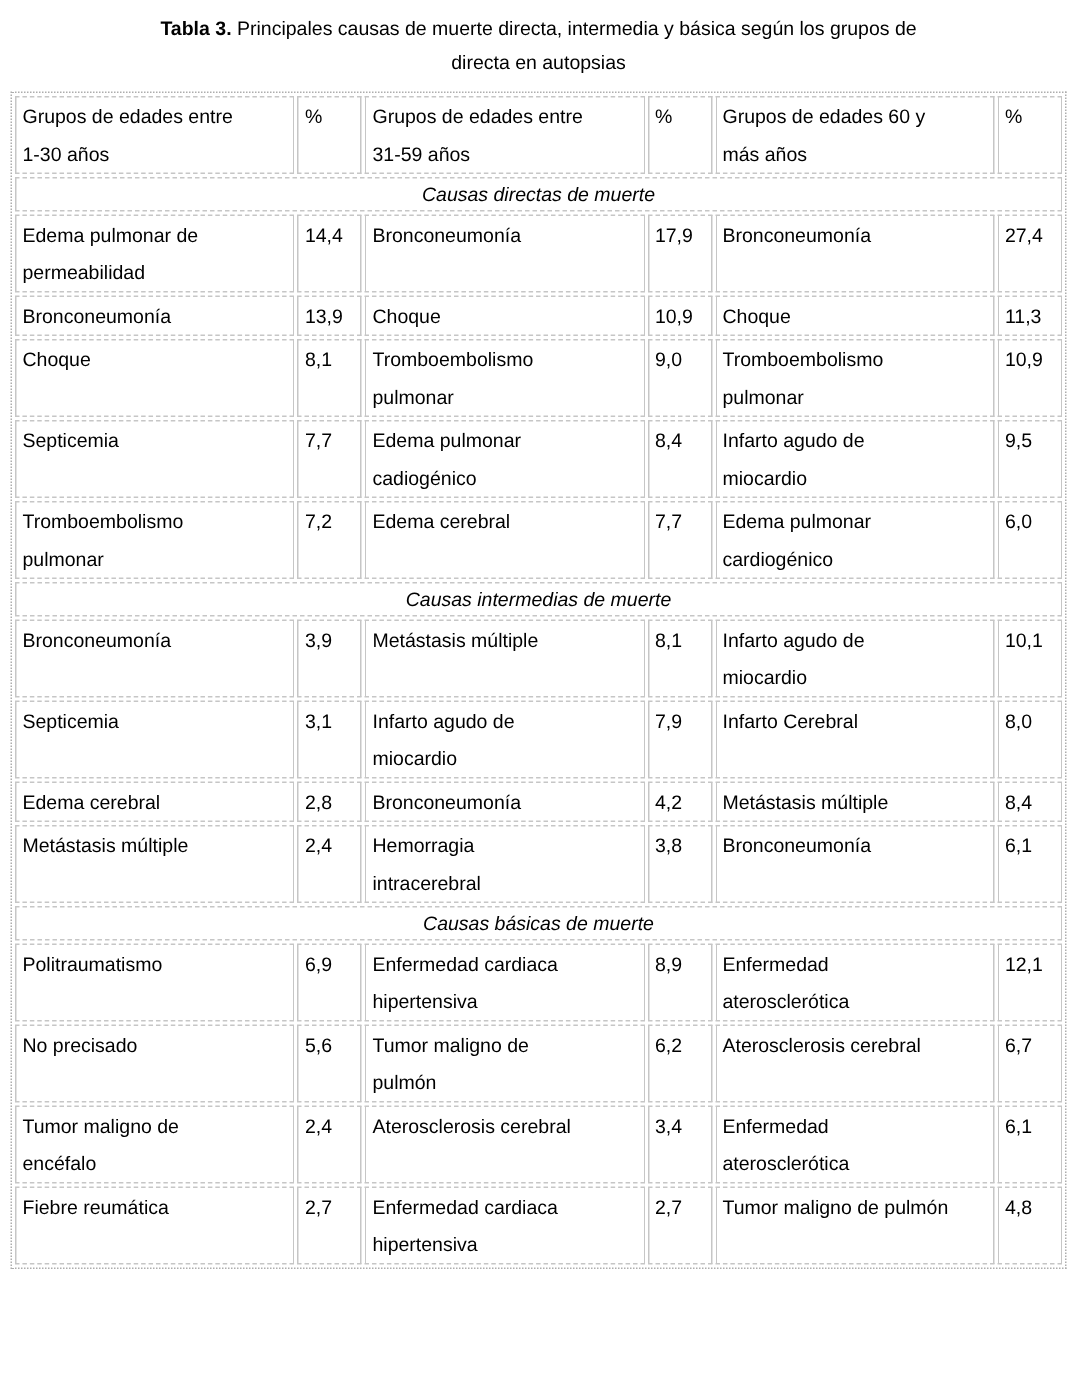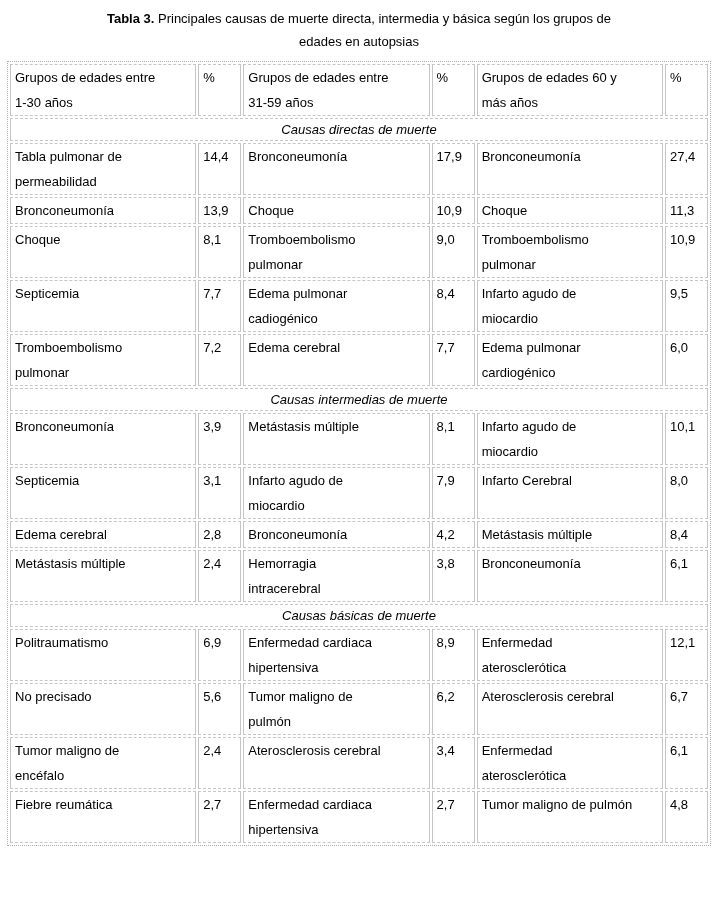--- a/index.html
+++ b/index.html
@@ -58,21 +58,21 @@
 </style>
 </head>
 <body>
 
 <div class="page">
 
   <div class="table-title">
     <span class="b">Tabla 3.</span>
     <span>Principales causas de muerte directa, intermedia y básica según los grupos de</span>
     <br>
-    <span>edades en autopsias</span>
+    <span>directa en autopsias</span>
   </div>
 
   <table class="causes">
     <colgroup>
       <col class="c-txt">
         <col class="c-pct">
       <col class="c-txt">
         <col class="c-pct">
       <col class="c-txt">
         <col class="c-pct">
@@ -88,21 +88,21 @@
           <th>Grupos de edades 60 y
 más años</th>
           <th>%</th>
         </tr>
       </thead>
     <tbody>
         <tr>
           <td colspan="6" class="section">Causas directas de muerte</td>
         </tr>
         <tr>
-          <td>Tabla pulmonar de
+          <td>Edema pulmonar de
 permeabilidad</td>
           <td>14,4</td>
           <td>Bronconeumonía</td>
           <td>17,9</td>
           <td>Bronconeumonía</td>
           <td>27,4</td>
         </tr>
         <tr>
           <td>Bronconeumonía</td>
           <td>13,9</td>

